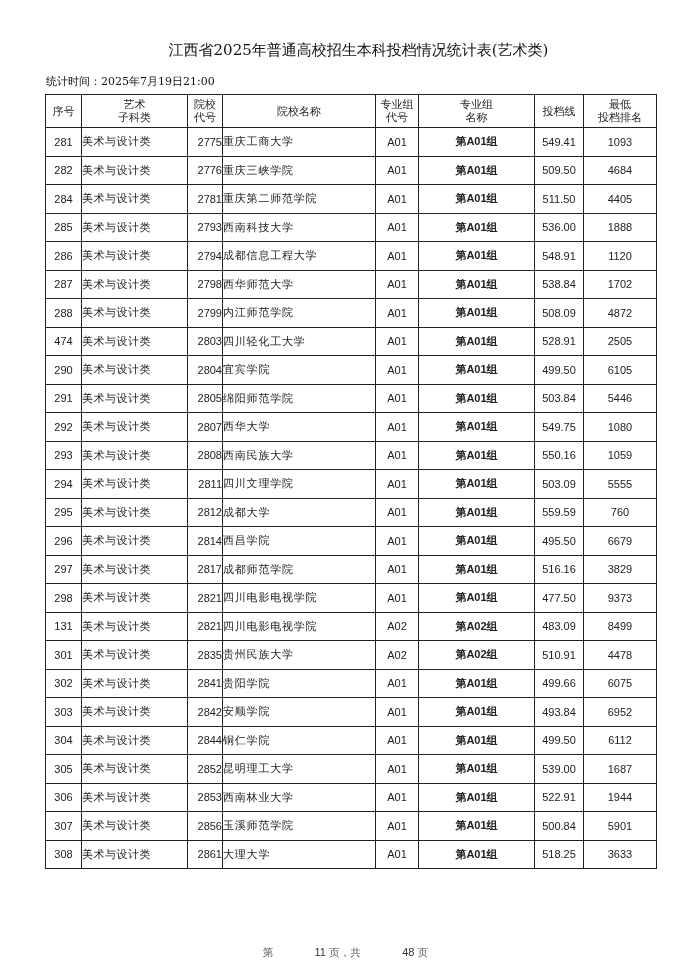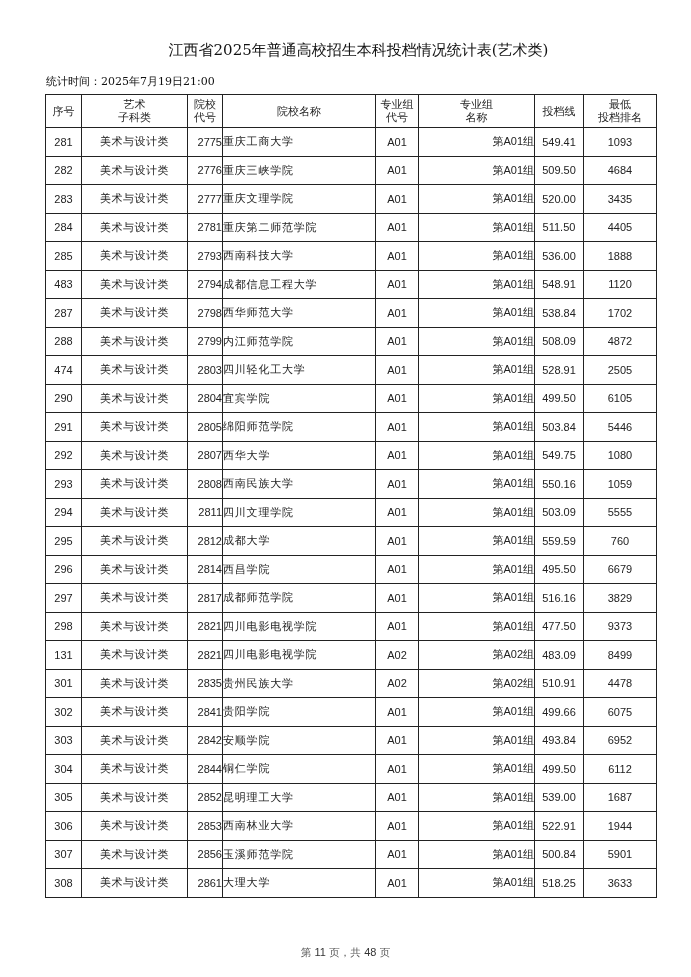--- a/index.html
+++ b/index.html
@@ -60,54 +60,55 @@
       color: #222;
     }
     table.data th .line { display: block; }
     table.data td {
       height: 27.5px;
       font-size: 11px;
       color: #222;
     }
     td.num { text-align: center; font-family: "Liberation Sans", sans-serif; font-size: 11.5px; }
     td.cn {
-      text-align: center;
+      text-align: left;
       padding-left: 3px;
       font-family: Liberation Serif, serif;
       font-size: 10.5px;
       color: #555;
       letter-spacing: 0.5px;
     }
     td.code { text-align: right; padding-right: 2px; font-family: "Liberation Sans", sans-serif; font-size: 11.5px; }
     td.school {
       text-align: left;
       padding-left: 3px;
       font-family: "DejaVu Serif", "Liberation Serif", serif;
       font-size: 10.5px;
       color: #444;
       letter-spacing: 0.8px;
     }
     td.group-name {
-      text-align: right;
+      text-align: center;
       padding-left: 3px;
       font-family: "Liberation Sans", sans-serif;
       font-size: 11px;
       color: #555;
+      font-weight: bold;
     }
     .footer {
       position: absolute;
       top: 946px;
       left: 0;
       width: 691px;
       text-align: center;
       font-family: "DejaVu Serif", "Liberation Serif", serif;
       font-size: 10.5px;
       color: #555;
     }
-    .footer .n { font-family: "Liberation Sans", sans-serif; font-size: 11px; color: #333; }
+    .footer .n { font-family: "Liberation Sans", sans-serif; font-size: 11px; color: #333; margin-left: 38px; }
   </style>
 </head>
 <body>
 
 <div class="title">江西省2025年普通高校招生本科投档情况统计表(艺术类)</div>
 <div class="stat-time">统计时间：2025年7月19日21:00</div>
 
 <table class="data">
   <colgroup>
     <col style="width:36px">
@@ -167,51 +168,41 @@
         <td class="num">282</td>
         <td class="cn">美术与设计类</td>
         <td class="code">2776</td>
         <td class="school">重庆三峡学院</td>
         <td class="num">A01</td>
         <td class="group-name">第A01组</td>
         <td class="num">509.50</td>
         <td class="num">4684</td>
       </tr>
       <tr>
-        <td class="num">283</td>
-        <td class="cn">美术与设计类</td>
-        <td class="code">2777</td>
-        <td class="school">重庆文理学院</td>
-        <td class="num">A01</td>
-        <td class="group-name">第A01组</td>
-        <td class="num">520.00</td>
-        <td class="num">3435</td>
-      </tr>
-      <tr>
         <td class="num">284</td>
         <td class="cn">美术与设计类</td>
         <td class="code">2781</td>
         <td class="school">重庆第二师范学院</td>
         <td class="num">A01</td>
         <td class="group-name">第A01组</td>
         <td class="num">511.50</td>
         <td class="num">4405</td>
       </tr>
       <tr>
         <td class="num">285</td>
         <td class="cn">美术与设计类</td>
         <td class="code">2793</td>
         <td class="school">西南科技大学</td>
         <td class="num">A01</td>
         <td class="group-name">第A01组</td>
         <td class="num">536.00</td>
         <td class="num">1888</td>
       </tr>
       <tr>
-        <td class="num">483</td>
+        <td class="num">286</td>
         <td class="cn">美术与设计类</td>
         <td class="code">2794</td>
         <td class="school">成都信息工程大学</td>
         <td class="num">A01</td>
         <td class="group-name">第A01组</td>
         <td class="num">548.91</td>
         <td class="num">1120</td>
       </tr>
       <tr>
         <td class="num">287</td>

